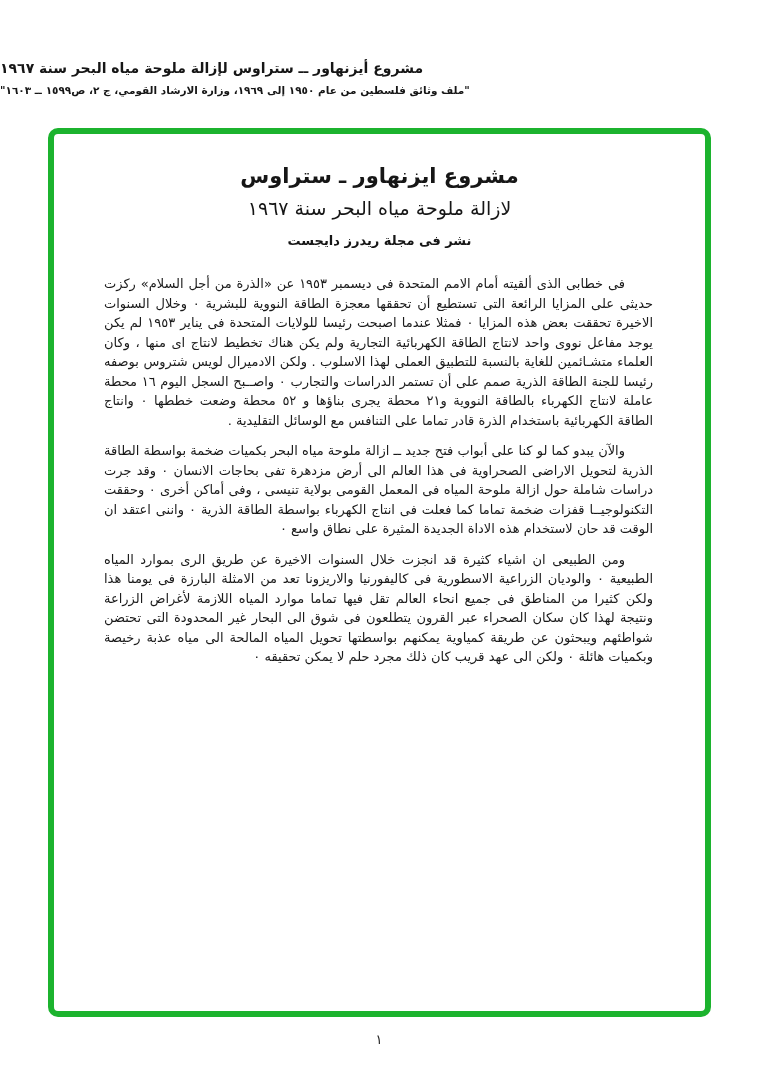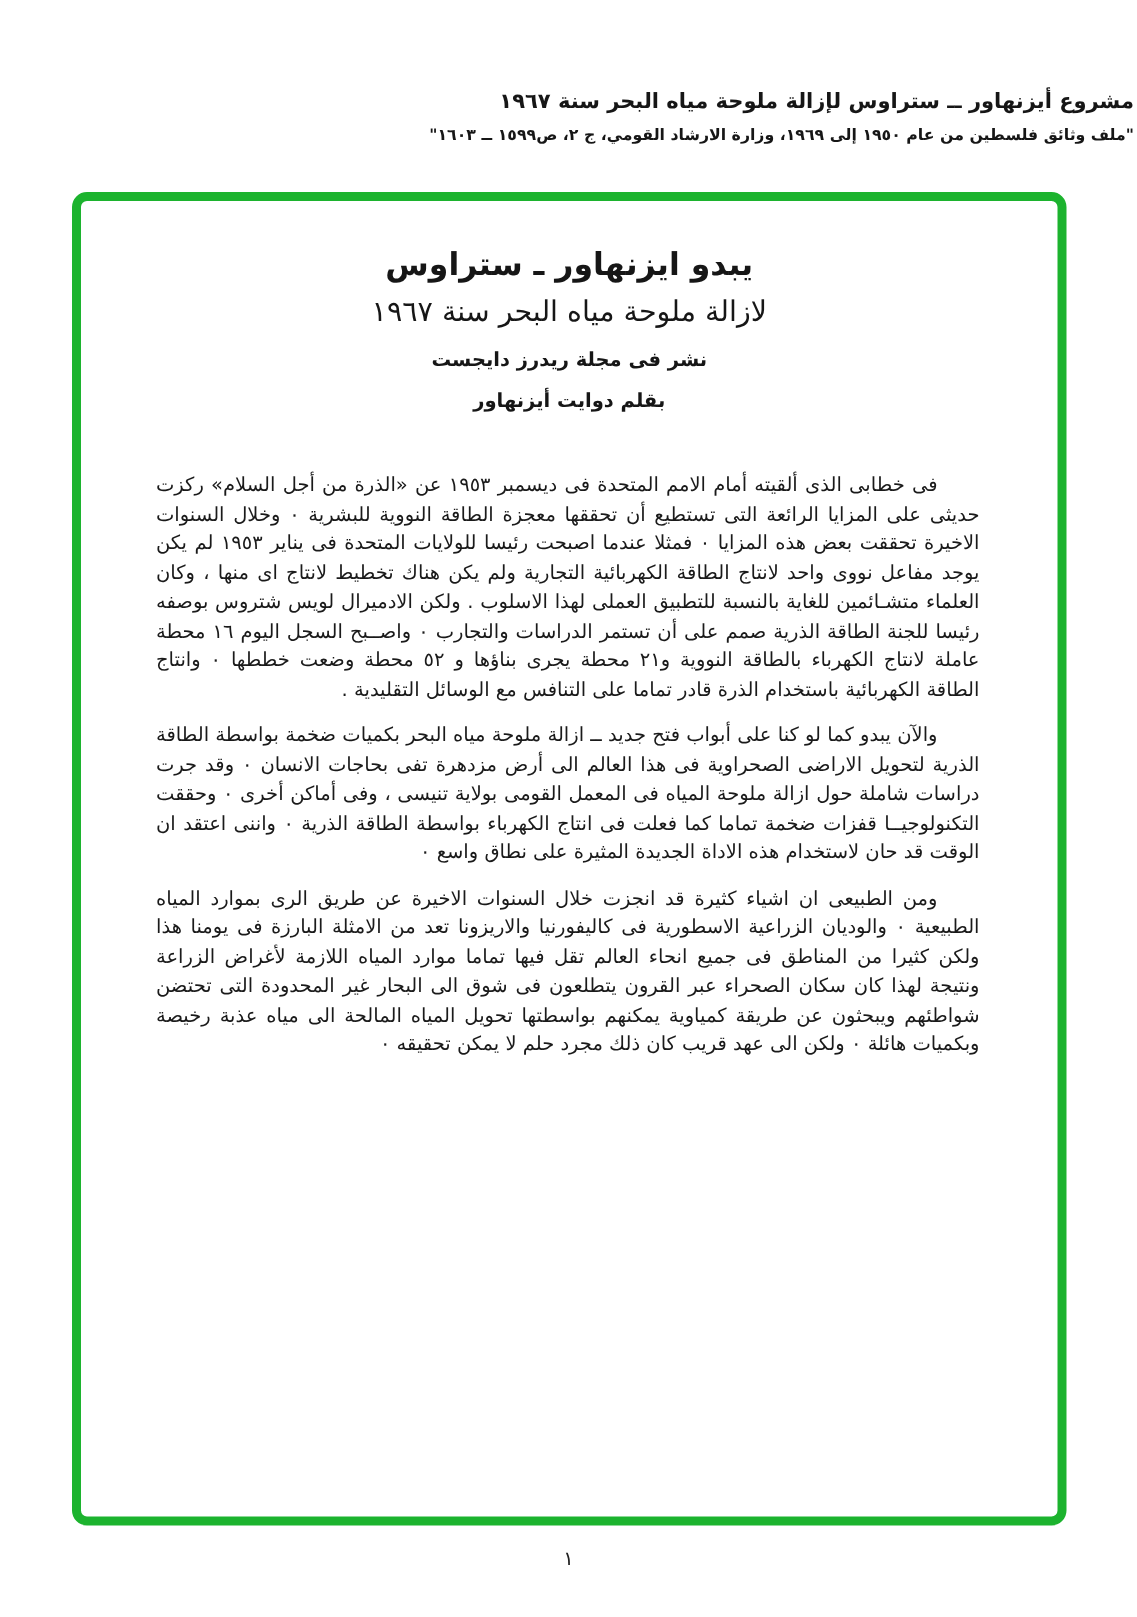--- a/index.html
+++ b/index.html
@@ -13,21 +13,21 @@
     position: relative;
     font-family: "DejaVu Sans", sans-serif;
     color: #161616;
     overflow: hidden;
   }
   .page-header {
     position: absolute;
     top: 60px;
     left: 0;
     width: 756px;
-    text-align: right;
+    text-align: left;
     direction: rtl;
   }
   .page-header .hline1 {
     font-size: 14px;
     font-weight: bold;
     letter-spacing: 0.2px;
   }
   .page-header .hline2 {
     font-size: 10.5px;
     font-weight: bold;
@@ -59,24 +59,24 @@
     font-weight: normal;
   }
   .doc-subtitles {
     margin-top: 14px;
     text-align: center;
     direction: rtl;
   }
   .doc-subtitles .sub-line {
     font-size: 13px;
     font-weight: bold;
-    margin-top: 12px;
+    margin-top: 0;
   }
   .doc-body {
-    margin: 39px 52px 0 50px;
+    margin: 26px 52px 0 50px;
     direction: rtl;
     text-align: justify;
     font-size: 13px;
     line-height: 19.5px;
     color: #1a1a1a;
   }
   .doc-body p {
     margin: 0 0 11px 0;
     text-indent: 28px;
   }
@@ -92,26 +92,25 @@
 </style>
 </head>
 <body>
 
 <header class="page-header">
   <div class="hline1">مشروع أيزنهاور ــ ستراوس لإزالة ملوحة مياه البحر سنة ١٩٦٧</div>
   <div class="hline2">"ملف وثائق فلسطين من عام ١٩٥٠ إلى ١٩٦٩، وزارة الارشاد القومي، ج ٢، ص١٥٩٩ ــ ١٦٠٣"</div>
 </header>
 
 <section class="green-box">
-  <div class="doc-title1">يبدو ايزنهاور ـ ستراوس</div>
+  <div class="doc-title1">مشروع ايزنهاور ـ ستراوس</div>
   <div class="doc-title2">لازالة ملوحة مياه البحر سنة ١٩٦٧</div>
 
   <div class="doc-subtitles">
     <div class="sub-line">نشر فى مجلة ريدرز دايجست</div>
-    <div class="sub-line">بقلم دوايت أيزنهاور</div>
   </div>
 
   <div class="doc-body">
     <p>فى خطابى الذى ألقيته أمام الامم المتحدة فى ديسمبر ١٩٥٣ عن «الذرة من أجل السلام» ركزت حديثى على المزايا الرائعة التى تستطيع أن تحققها معجزة الطاقة النووية للبشرية ٠ وخلال السنوات الاخيرة تحققت بعض هذه المزايا ٠ فمثلا عندما اصبحت رئيسا للولايات المتحدة فى يناير ١٩٥٣ لم يكن يوجد مفاعل نووى واحد لانتاج الطاقة الكهربائية التجارية ولم يكن هناك تخطيط لانتاج اى منها ، وكان العلماء متشـائمين للغاية بالنسبة للتطبيق العملى لهذا الاسلوب . ولكن الادميرال لويس شتروس بوصفه رئيسا للجنة الطاقة الذرية صمم على أن تستمر الدراسات والتجارب ٠ واصــبح السجل اليوم ١٦ محطة عاملة لانتاج الكهرباء بالطاقة النووية و٢١ محطة يجرى بناؤها و ٥٢ محطة وضعت خططها ٠ وانتاج الطاقة الكهربائية باستخدام الذرة قادر تماما على التنافس مع الوسائل التقليدية .</p>
     <p>والآن يبدو كما لو كنا على أبواب فتح جديد ــ ازالة ملوحة مياه البحر بكميات ضخمة بواسطة الطاقة الذرية لتحويل الاراضى الصحراوية فى هذا العالم الى أرض مزدهرة تفى بحاجات الانسان ٠ وقد جرت دراسات شاملة حول ازالة ملوحة المياه فى المعمل القومى بولاية تنيسى ، وفى أماكن أخرى ٠ وحققت التكنولوجيــا قفزات ضخمة تماما كما فعلت فى انتاج الكهرباء بواسطة الطاقة الذرية ٠ واننى اعتقد ان الوقت قد حان لاستخدام هذه الاداة الجديدة المثيرة على نطاق واسع ٠</p>
     <p>ومن الطبيعى ان اشياء كثيرة قد انجزت خلال السنوات الاخيرة عن طريق الرى بموارد المياه الطبيعية ٠ والوديان الزراعية الاسطورية فى كاليفورنيا والاريزونا تعد من الامثلة البارزة فى يومنا هذا ولكن كثيرا من المناطق فى جميع انحاء العالم تقل فيها تماما موارد المياه اللازمة لأغراض الزراعة ونتيجة لهذا كان سكان الصحراء عبر القرون يتطلعون فى شوق الى البحار غير المحدودة التى تحتضن شواطئهم ويبحثون عن طريقة كمياوية يمكنهم بواسطتها تحويل المياه المالحة الى مياه عذبة رخيصة وبكميات هائلة ٠ ولكن الى عهد قريب كان ذلك مجرد حلم لا يمكن تحقيقه ٠</p>
   </div>
 </section>
 
 <footer class="page-number">١</footer>

